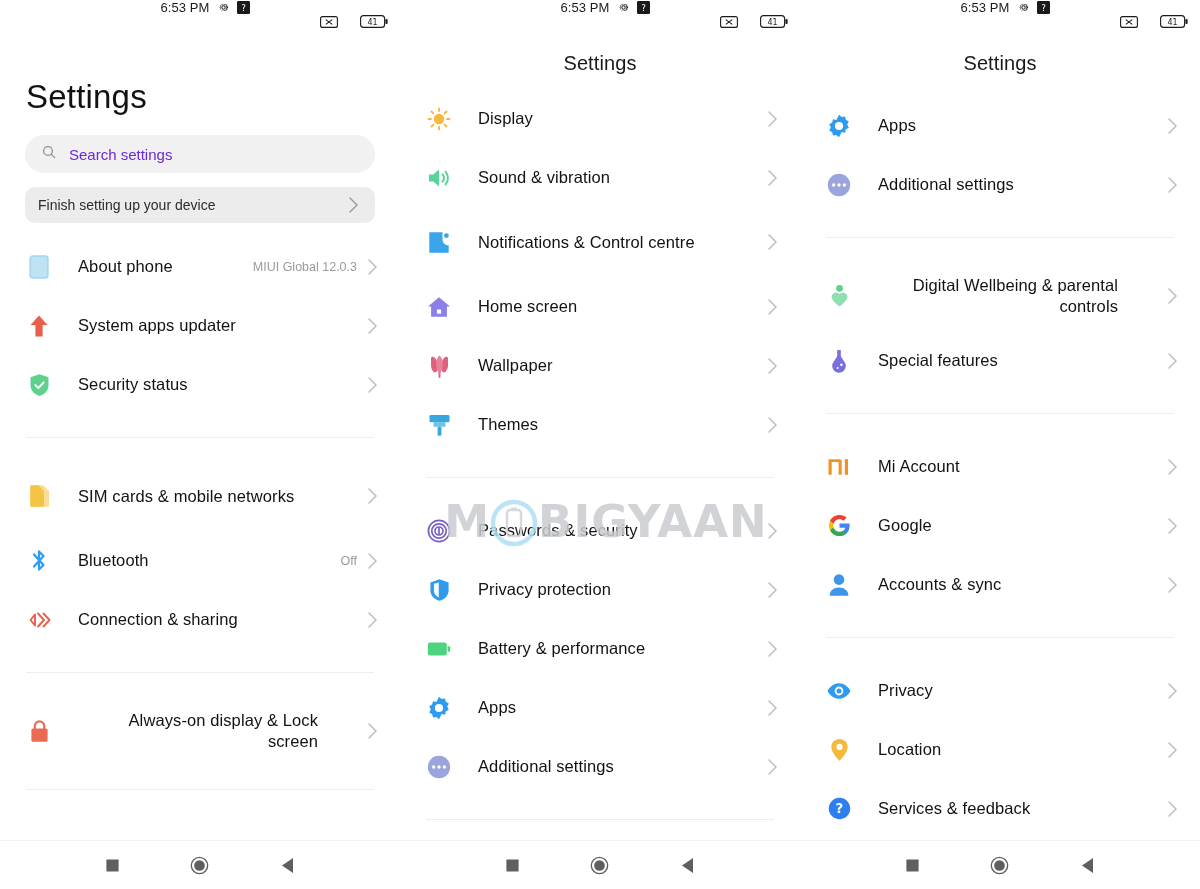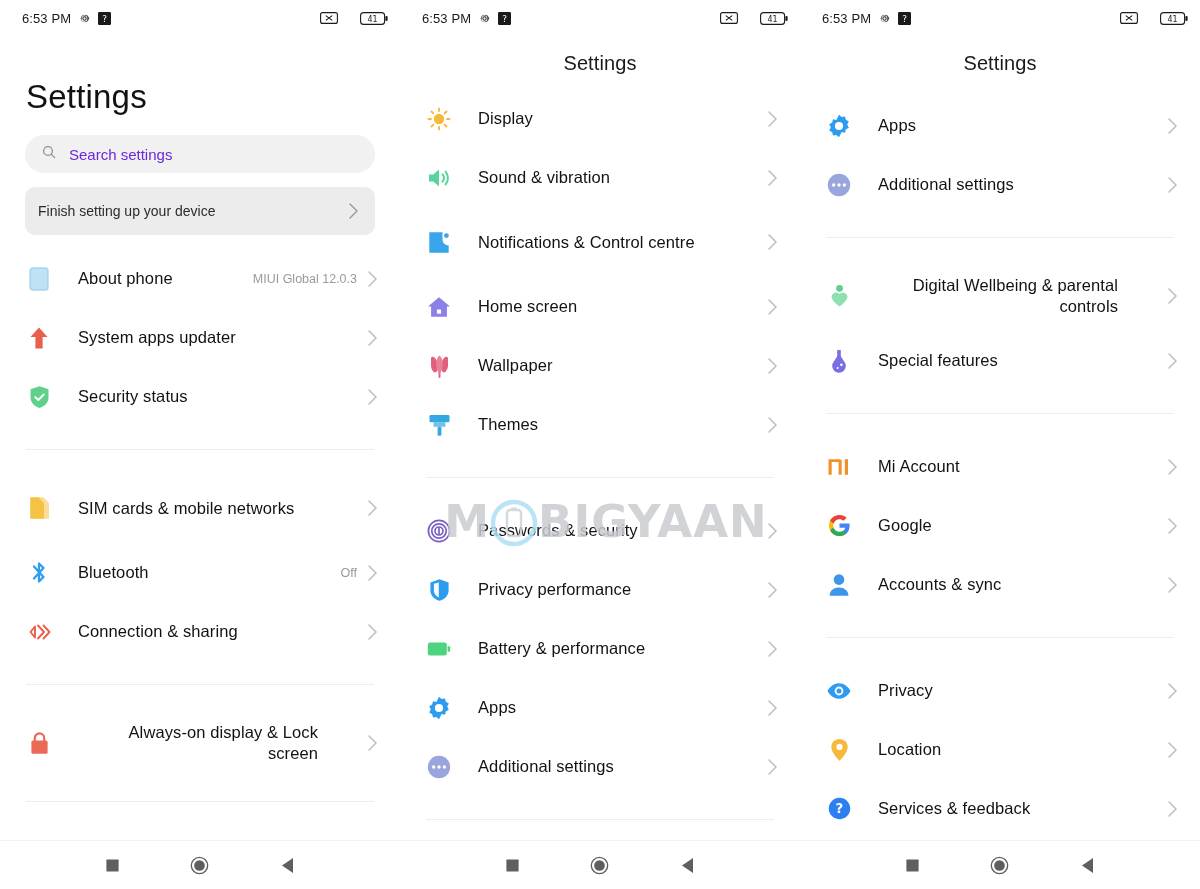--- a/index.html
+++ b/index.html
@@ -7,21 +7,21 @@
     width:1200px;height:889px;
     background:#ffffff;
     font-family:"Liberation Sans", sans-serif;
     -webkit-font-smoothing:antialiased;
     overflow:hidden;
   }
   .screens{display:flex;width:1200px;height:889px;position:relative;}
   .panel{width:400px;height:889px;position:relative;background:#fff;overflow:hidden;}
 
   
-  .statusbar{height:36px;display:flex;align-items:center;padding:0 12px 0 22px;box-sizing:border-box;}
+  .statusbar{height:36px;display:flex;align-items:center;padding:0 12px 0 22px;box-sizing:border-box;flex-direction:column;}
   .sb-left{display:flex;align-items:center;gap:7px;}
   .sb-time{font-size:13px;color:#1a1a1a;letter-spacing:.1px;font-weight:400;}
   .sb-right{margin-left:auto;display:flex;align-items:center;gap:22px;}
   .ic-gear svg,.ic-qmark svg,.ic-nosim svg,.ic-batt svg{display:block;}
 
   
   .big-title{
     font-size:33px;font-weight:300;color:#121212;
     padding:44px 0 0 26px;letter-spacing:.2px;line-height:1;
   }
@@ -32,21 +32,21 @@
 
   
   .searchbox{
     margin:22px 25px 0 25px;height:38px;border-radius:19px;background:#f1f1f1;
     display:flex;align-items:center;padding:0 16px;box-sizing:border-box;gap:12px;
   }
   .search-ph{font-size:15px;color:#6d28d9;}
 
   
   .promo{
-    margin:14px 25px 0 25px;height:48px;border-radius:10px;background:#ececec;
+    margin:14px 25px 0 25px;height:36px;border-radius:10px;background:#ececec;
     display:flex;align-items:center;padding:0 16px 0 13px;box-sizing:border-box;justify-content:center;
   }
   .promo-label{font-size:14px;color:#2b2b2b;}
   .promo .chev{margin-left:auto;}
 
   
   .list{padding:0;}
   .row{
     display:flex;align-items:center;height:59px;padding:0 22px 0 26px;box-sizing:border-box;
     position:relative;
@@ -424,21 +424,21 @@
           </span>
         </div>
         <div class="row">
           <span class="row-ico">
             <svg width="21" height="24" viewBox="0 0 21 24">
               <path d="M10.5 1.2L19.6 4.4v7.9c0 5.3-3.8 9.3-9.1 10.5C5.2 21.6 1.4 17.6 1.4 12.3V4.4z" fill="#2d9bf0"></path>
               <path d="M10.5 4.2v15.4c-3.3-.9-5.6-3.6-5.6-7.3V5.8z" fill="#ffffff" opacity=".95"></path>
               <path d="M10.5 4.2v15.4" stroke="#2d9bf0" stroke-width="1.4"></path>
             </svg>
           </span>
-          <span class="row-label">Privacy performance</span>
+          <span class="row-label">Privacy protection</span>
           <span class="chev">
             <svg width="11" height="18" viewBox="0 0 11 18">
               <path d="M2 2l7 7-7 7" fill="none" stroke="#bdbdbd" stroke-width="1.5" stroke-linecap="round" stroke-linejoin="round"></path>
             </svg>
           </span>
         </div>
         <div class="row">
           <span class="row-ico">
             <svg width="24" height="16" viewBox="0 0 24 16">
               <rect x="0.8" y="1.6" width="19" height="12.8" rx="2.2" fill="#4ed37e"></rect>

